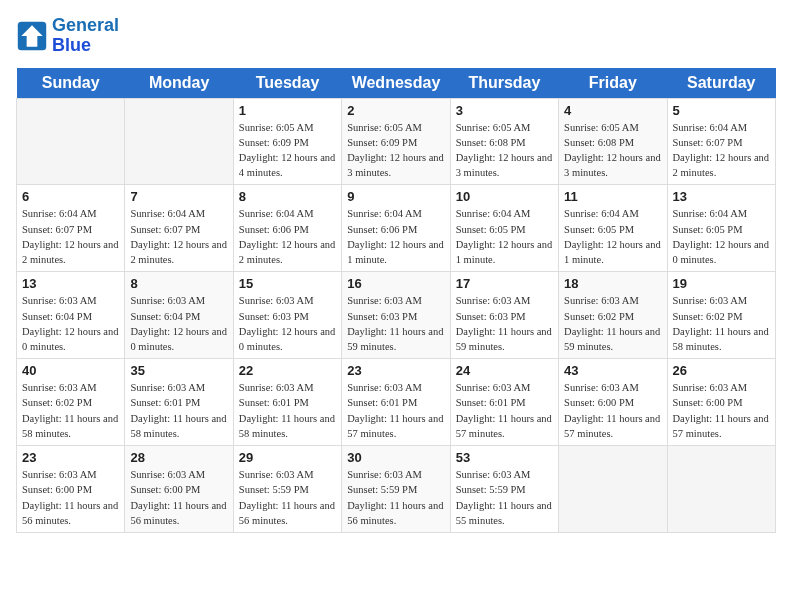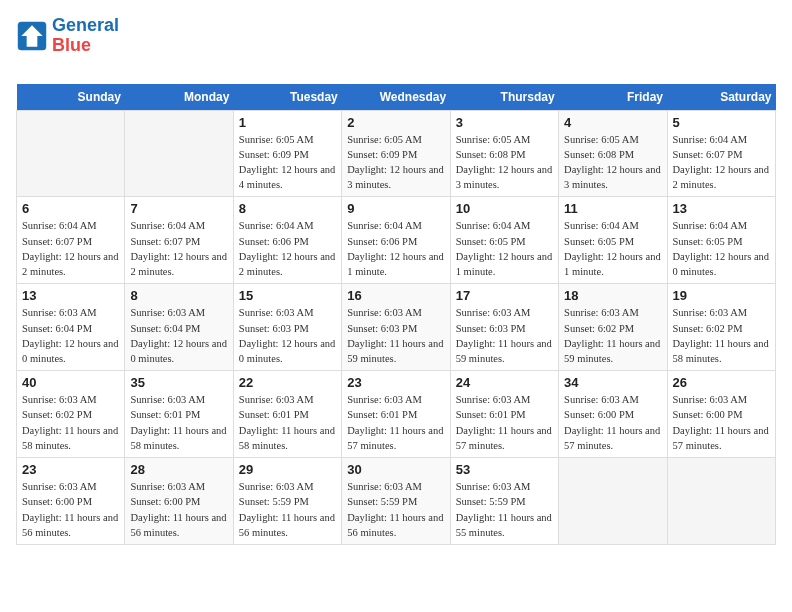--- a/index.html
+++ b/index.html
@@ -7,21 +7,21 @@
       font-family: Arial, sans-serif;
       background: #fff;
       width: 792px;
       min-height: 612px;
       padding: 16px;
     }
     .header {
       display: flex;
       justify-content: space-between;
       align-items: flex-start;
-      margin-bottom: 28px;
+      margin-bottom: 12px;
     }
     .logo {
       display: flex;
       align-items: center;
       gap: 4px;
     }
     .logo-text {
       font-size: 18px;
       font-weight: bold;
       color: #333;
@@ -47,22 +47,22 @@
     }
     table {
       width: 100%;
       border-collapse: collapse;
       font-size: 11px;
     }
     thead tr th {
       background-color: #2a6fc9;
       color: #fff;
       padding: 6px 4px;
-      text-align: right;
-      font-size: 12px;
+      text-align: center;
+      font-size: 16px;
       font-weight: bold;
     }
     tbody tr td {
       border: 1px solid #ddd;
       vertical-align: top;
       padding: 4px 5px;
       color: #222;
       width: calc(100%/7);
       min-height: 80px;
       background: #fff;
@@ -93,21 +93,21 @@
 <body>
 
 <div class="header">
   <div class="logo">
     <svg class="logo-icon" viewBox="0 0 36 36">
       <rect x="2" y="2" width="32" height="32" rx="4" fill="#1a6eb5"></rect>
       <polygon points="18,6 30,18 24,18 24,30 12,30 12,18 6,18" fill="white"></polygon>
     </svg>
     <div class="logo-text">
       <div><span>General</span></div>
-      <div><span style="color:#ef4444">Blue</span></div>
+      <div><span style="color:#1d4ed8">Blue</span></div>
     </div>
   </div>
   <div class="title-block">
     <h1></h1>
     <h2></h2>
   </div>
 </div>
 
 <table>
   <thead>
@@ -269,21 +269,21 @@
 Sunset: 6:01 PM
 Daylight: 11 hours and 57 minutes.</div>
         </td>
         <td>
           <span class="day-num">24</span>
           <div class="day-info" style="white-space: pre-line;">Sunrise: 6:03 AM
 Sunset: 6:01 PM
 Daylight: 11 hours and 57 minutes.</div>
         </td>
         <td>
-          <span class="day-num">34</span>
+          <span class="day-num">43</span>
           <div class="day-info" style="white-space: pre-line;">Sunrise: 6:03 AM
 Sunset: 6:00 PM
 Daylight: 11 hours and 57 minutes.</div>
         </td>
         <td>
           <span class="day-num">26</span>
           <div class="day-info" style="white-space: pre-line;">Sunrise: 6:03 AM
 Sunset: 6:00 PM
 Daylight: 11 hours and 57 minutes.</div>
         </td>

